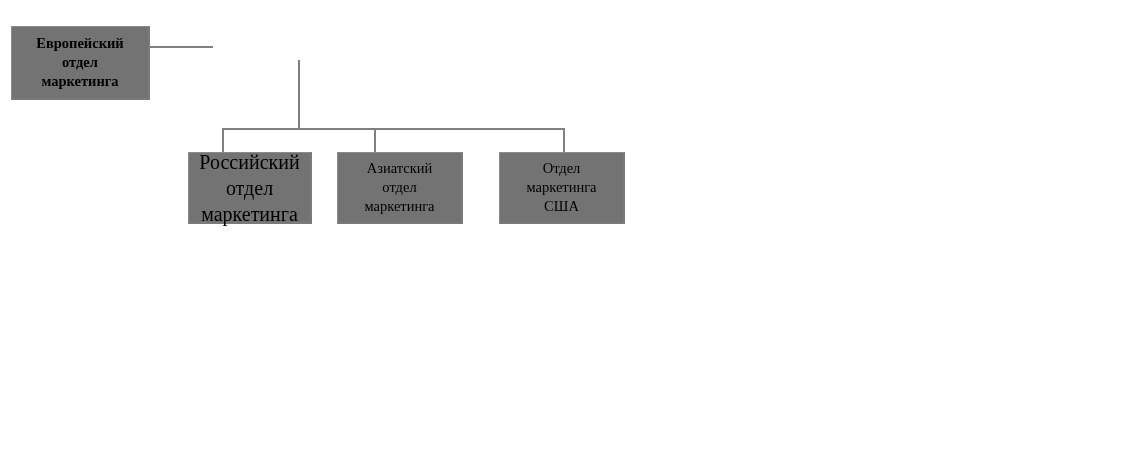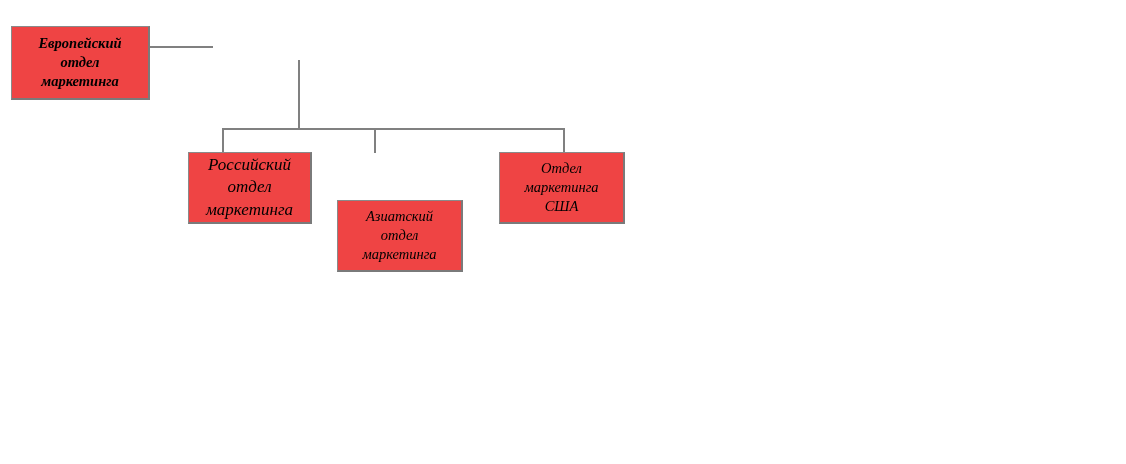--- a/index.html
+++ b/index.html
@@ -17,32 +17,31 @@
   #chart-canvas {
     position: relative;
     width: 1126px;
     height: 464px;
   }
 
   
   .node {
     position: absolute;
     box-sizing: border-box;
-    background: #ef4444;
+    background: #737373;
     border-top: 1px solid #8a8a8a;
     border-left: 1px solid #8a8a8a;
     border-right: 2px solid #7a7a7a;
     border-bottom: 2px solid #7a7a7a;
     display: flex;
     align-items: center;
     justify-content: center;
     text-align: center;
     color: #000000;
     line-height: 1.30;
-    font-style: italic;
   }
   .node .node-label {
     display: block;
     width: 100%;
     padding: 0 4px;
     white-space: pre-line;
   }
 
   .node-bold .node-label {
     font-weight: bold;
@@ -52,26 +51,25 @@
   #node-europe {
     left: 11px;  top: 26px;  width: 139px; height: 74px;
     font-size: 14.5px;
   }
   #node-director {
     left: 212px; top: 25px;  width: 238px; height: 35px;
     font-size: 15.5px;
   }
   #node-russia {
     left: 188px; top: 152px; width: 124px; height: 72px;
-    font-size: 17px;
+    font-size: 20px;
   }
   #node-asia {
     left: 337px; top: 152px; width: 126px; height: 72px;
     font-size: 14.5px;
-    margin-top: 48px;
   }
   #node-usa {
     left: 499px; top: 152px; width: 126px; height: 72px;
     font-size: 14.5px;
   }
 
   
   .conn {
     position: absolute;
     background: #808080;

